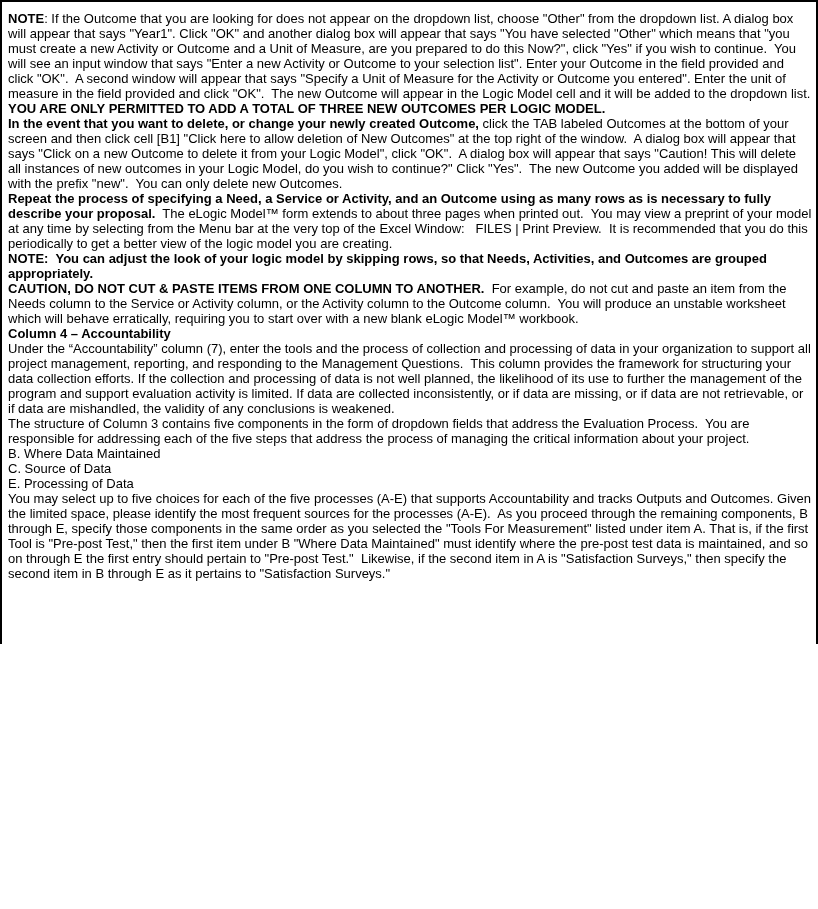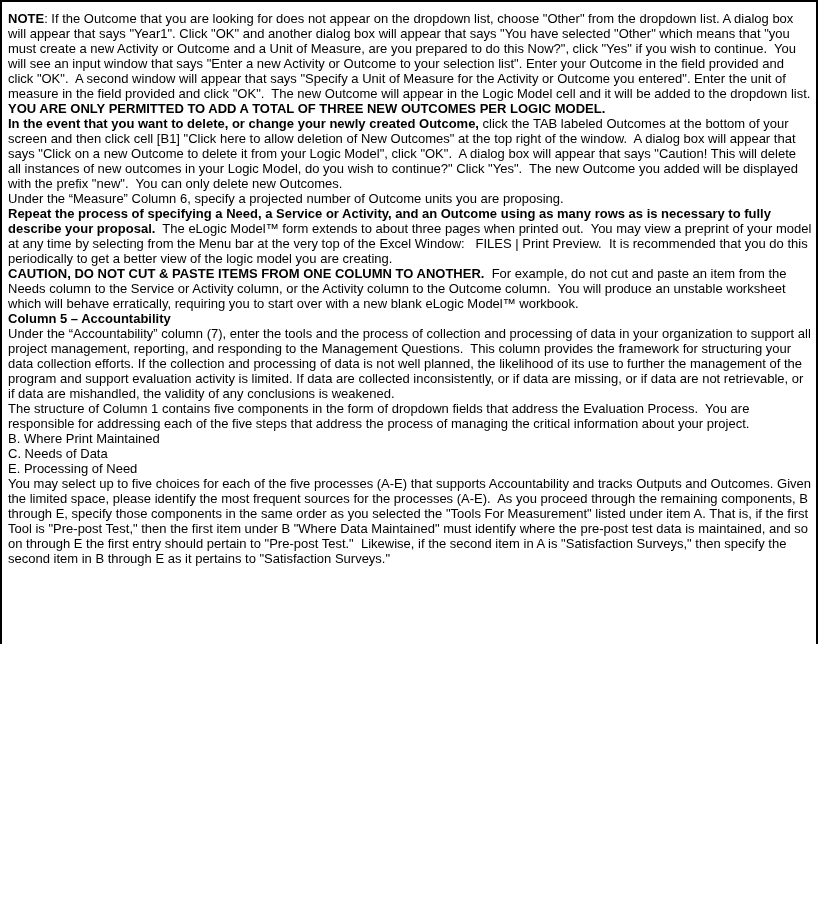--- a/index.html
+++ b/index.html
@@ -41,34 +41,34 @@
   <div class="border-top"></div>
   <div class="border-left"></div>
   <div class="border-right"></div>
 
   <div class="content">
 
     <p class="block"><span class="b run">NOTE</span><span class="run">: If the Outcome that you are looking for does not appear on the dropdown list, choose "Other" from the dropdown list. A dialog box will appear that says "Year1". Click "OK" and another dialog box will appear that says "You have selected "Other" which means that "you must create a new Activity or Outcome and a Unit of Measure, are you prepared to do this Now?", click "Yes" if you wish to continue.  You will see an input window that says "Enter a new Activity or Outcome to your selection list". Enter your Outcome in the field provided and click "OK".  A second window will appear that says "Specify a Unit of Measure for the Activity or Outcome you entered". Enter the unit of measure in the field provided and click "OK".  The new Outcome will appear in the Logic Model cell and it will be added to the dropdown list.  </span><span class="b run">YOU ARE ONLY PERMITTED TO ADD A TOTAL OF THREE NEW OUTCOMES PER LOGIC MODEL.</span></p>
 
     <p class="block gap"><span class="b run">In the event that you want to delete, or change your newly created Outcome,</span><span class="run"> click the TAB labeled Outcomes at the bottom of your screen and then click cell [B1] "Click here to allow deletion of New Outcomes" at the top right of the window.  A dialog box will appear that says "Click on a new Outcome to delete it from your Logic Model", click "OK".  A dialog box will appear that says "Caution! This will delete all instances of new outcomes in your Logic Model, do you wish to continue?" Click "Yes".  The new Outcome you added will be displayed with the prefix "new".  You can only delete new Outcomes.</span></p>
 
-    <p class="block"><span class="run">Under the “Measure” Column 6, specify a projected number of Outcome units you are proposing.</span></p>
 
     <p class="block gap"><span class="b run">Repeat the process of specifying a Need, a Service or Activity, and an Outcome using as many rows as is necessary to fully describe your proposal.</span><span class="run">  The eLogic Model™ form extends to about three pages when printed out.  You may view a preprint of your model at any time by selecting from the Menu bar at the very top of the Excel Window:   FILES | Print Preview.  It is recommended that you do this periodically to get a better view of the logic model you are creating.</span></p>
 
+    <p class="block gap b"><span class="run">NOTE:  You can adjust the look of your logic model by skipping rows, so that Needs, Activities, and Outcomes are grouped appropriately.</span></p>
 
     <p class="block gap"><span class="b run">CAUTION, DO NOT CUT &amp; PASTE ITEMS FROM ONE COLUMN TO ANOTHER.</span><span class="run">  For example, do not cut and paste an item from the Needs column to the Service or Activity column, or the Activity column to the Outcome column.  You will produce an unstable worksheet which will behave erratically, requiring you to start over with a new blank eLogic Model™ workbook.</span></p>
 
-    <p class="block gap b"><span class="run">Column 5 – Accountability</span></p>
+    <p class="block gap b"><span class="run">Column 4 – Accountability</span></p>
     <p class="block"><span class="run">Under the “Accountability” column (7), enter the tools and the process of collection and processing of data in your organization to support all project management, reporting, and responding to the Management Questions.  This column provides the framework for structuring your data collection efforts. If the collection and processing of data is not well planned, the likelihood of its use to further the management of the program and support evaluation activity is limited. If data are collected inconsistently, or if data are missing, or if data are not retrievable, or if data are mishandled, the validity of any conclusions is weakened.</span></p>
 
-    <p class="block gap"><span class="run">The structure of Column 1 contains five components in the form of dropdown fields that address the Evaluation Process.  You are responsible for addressing each of the five steps that address the process of managing the critical information about your project.</span></p>
+    <p class="block gap"><span class="run">The structure of Column 3 contains five components in the form of dropdown fields that address the Evaluation Process.  You are responsible for addressing each of the five steps that address the process of managing the critical information about your project.</span></p>
 
     <div class="block gap">
-      <div class="line">B. Where Print Maintained</div>
-      <div class="line">C. Needs of Data</div>
-      <div class="line">E. Processing of Need</div>
+      <div class="line">B. Where Data Maintained</div>
+      <div class="line">C. Source of Data</div>
+      <div class="line">E. Processing of Data</div>
     </div>
 
     <p class="block gap"><span class="run">You may select up to five choices for each of the five processes (A-E) that supports Accountability and tracks Outputs and Outcomes. Given the limited space, please identify the most frequent sources for the processes (A-E).  As you proceed through the remaining components, B through E, specify those components in the same order as you selected the "Tools For Measurement" listed under item A. That is, if the first Tool is "Pre-post Test," then the first item under B "Where Data Maintained" must identify where the pre-post test data is maintained, and so on through E the first entry should pertain to "Pre-post Test."  Likewise, if the second item in A is "Satisfaction Surveys," then specify the second item in B through E as it pertains to "Satisfaction Surveys."</span></p>
 
   </div>
 </div>
 
 </body></html>

